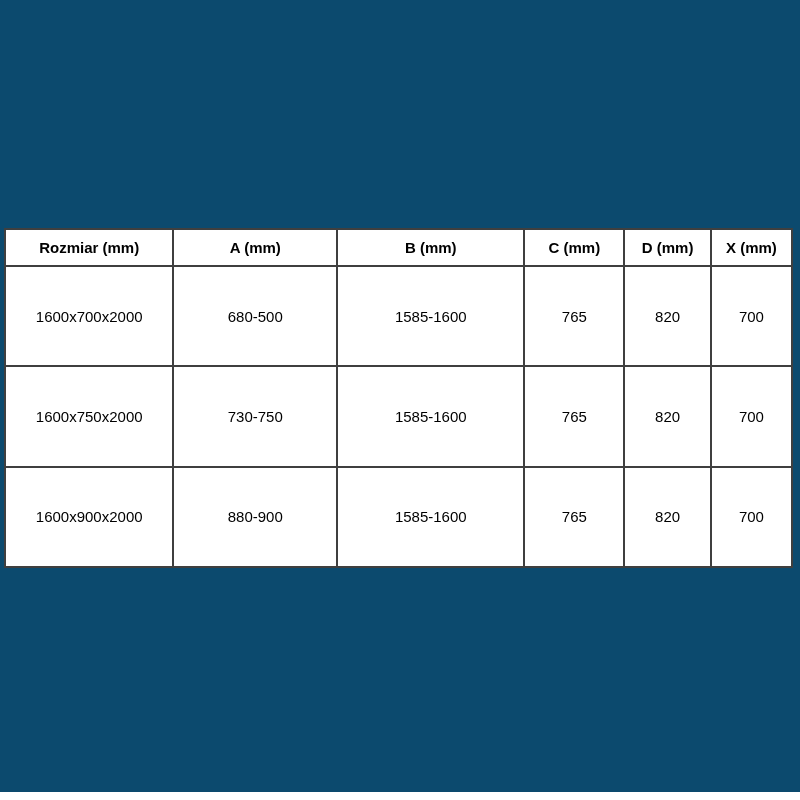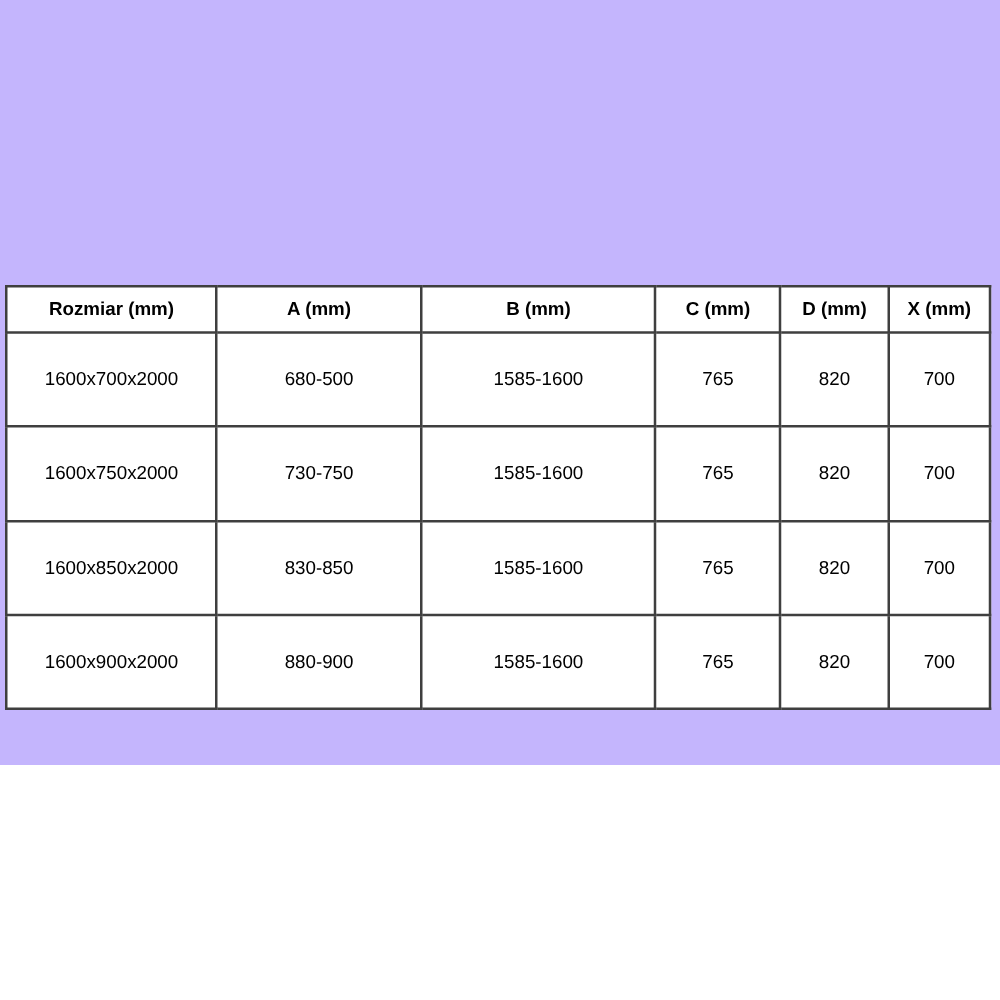--- a/index.html
+++ b/index.html
@@ -6,22 +6,22 @@
   html, body {
     width: 800px;
     height: 800px;
     background: #ffffff;
     font-family: "Liberation Sans", sans-serif;
     overflow: hidden;
   }
   .page {
     position: relative;
     width: 800px;
-    height: 612px;
-    background: #c4b5fd;
+    height: 792px;
+    background: #0c4a6e;
   }
   table.size-table {
     position: absolute;
     left: 4px;
     top: 228px;
     width: 789px;
     height: 340px;
     border-collapse: collapse;
     table-layout: fixed;
     background: #ffffff;
@@ -82,28 +82,20 @@
         </tr>
         <tr>
           <td>1600x750x2000</td>
           <td>730-750</td>
           <td>1585-1600</td>
           <td>765</td>
           <td>820</td>
           <td>700</td>
         </tr>
         <tr>
-          <td>1600x850x2000</td>
-          <td>830-850</td>
-          <td>1585-1600</td>
-          <td>765</td>
-          <td>820</td>
-          <td>700</td>
-        </tr>
-        <tr>
           <td>1600x900x2000</td>
           <td>880-900</td>
           <td>1585-1600</td>
           <td>765</td>
           <td>820</td>
           <td>700</td>
         </tr>
       </tbody>
   </table>
 </div>

